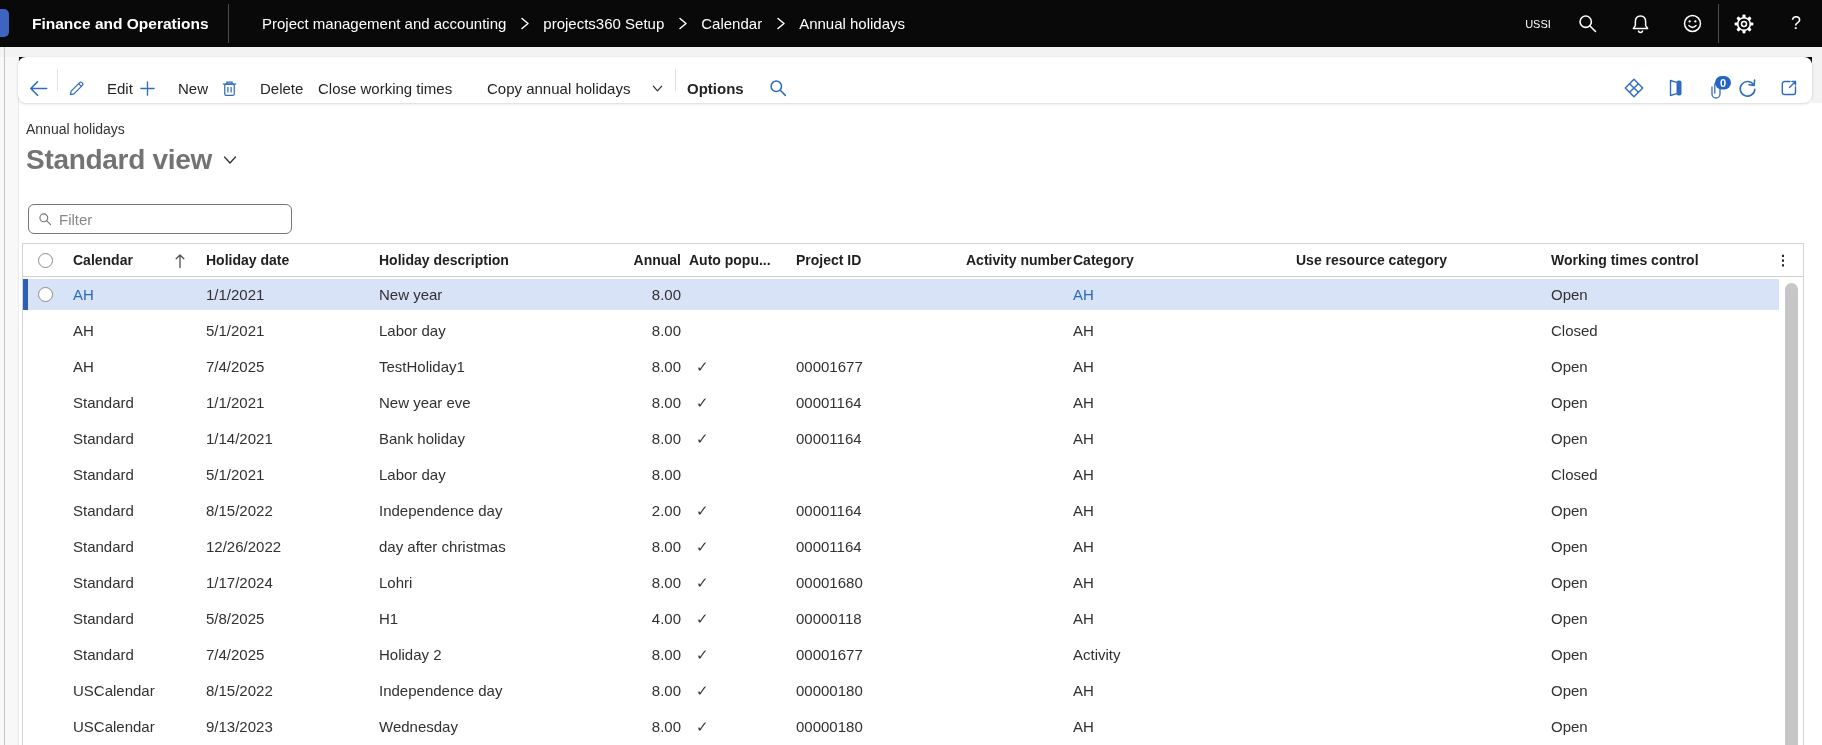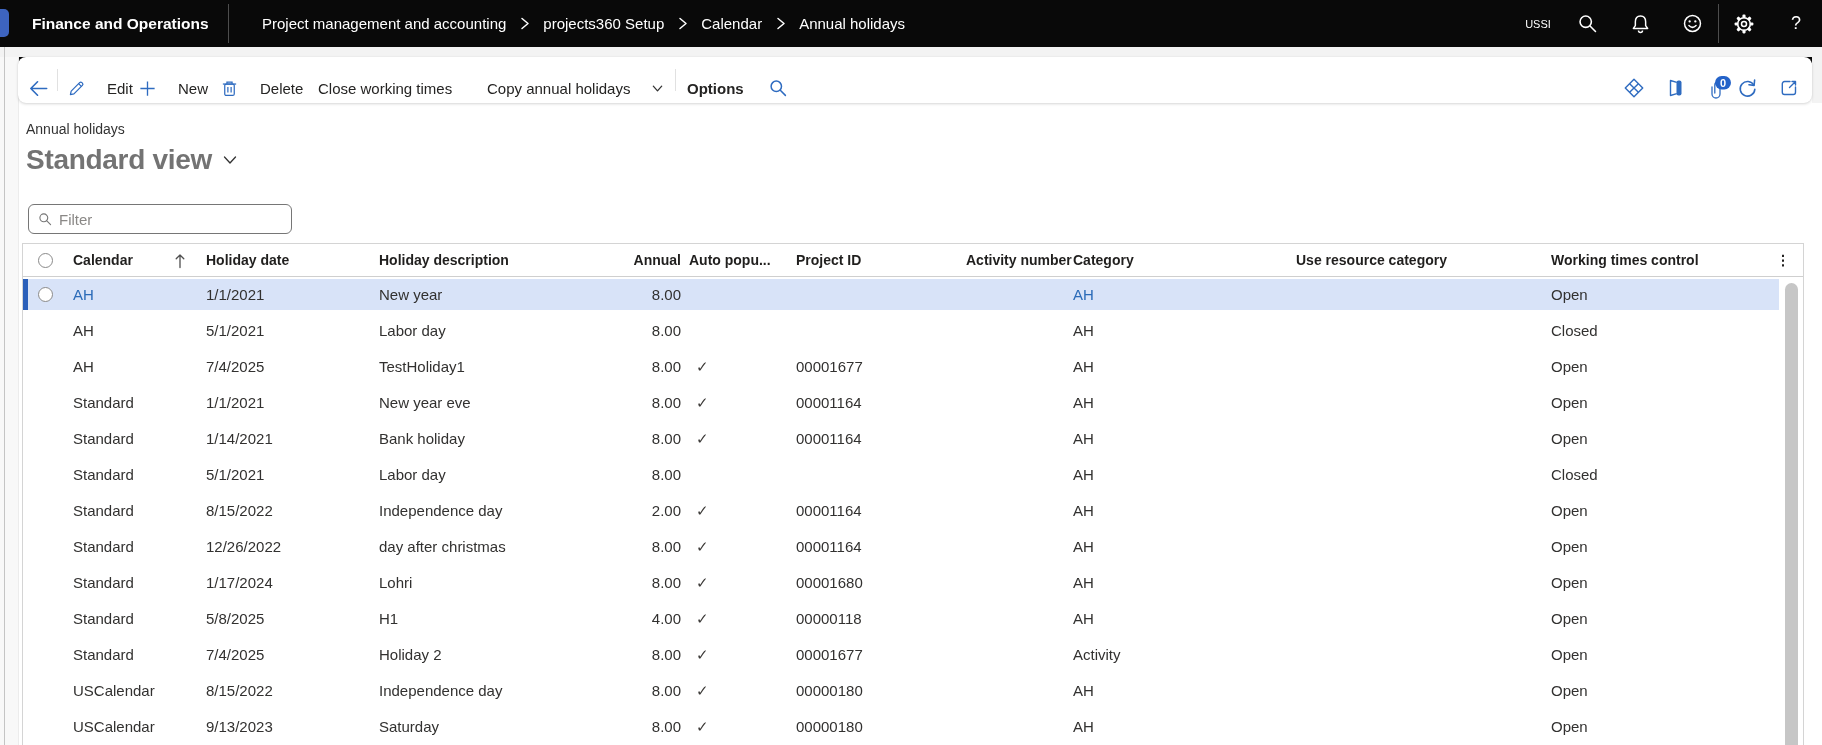--- a/index.html
+++ b/index.html
@@ -429,21 +429,21 @@
     <span class="cell c-act"></span>
     <span class="cell c-cat">AH</span>
     <span class="cell c-urc"></span>
     <span class="cell c-wtc">Open</span>
   </div>
         <div class="grid-row">
     <div class="band"></div>
 
     <span class="cell c-cal">USCalendar</span>
     <span class="cell c-date">9/13/2023</span>
-    <span class="cell c-desc">Saturday</span>
+    <span class="cell c-desc">Wednesday</span>
     <span class="cell c-hours">8.00</span>
     <span class="cell c-check">✓</span>
     <span class="cell c-proj">00000180</span>
     <span class="cell c-act"></span>
     <span class="cell c-cat">AH</span>
     <span class="cell c-urc"></span>
     <span class="cell c-wtc">Open</span>
   </div>
         <div class="vscroll-thumb"></div>
     </div>

